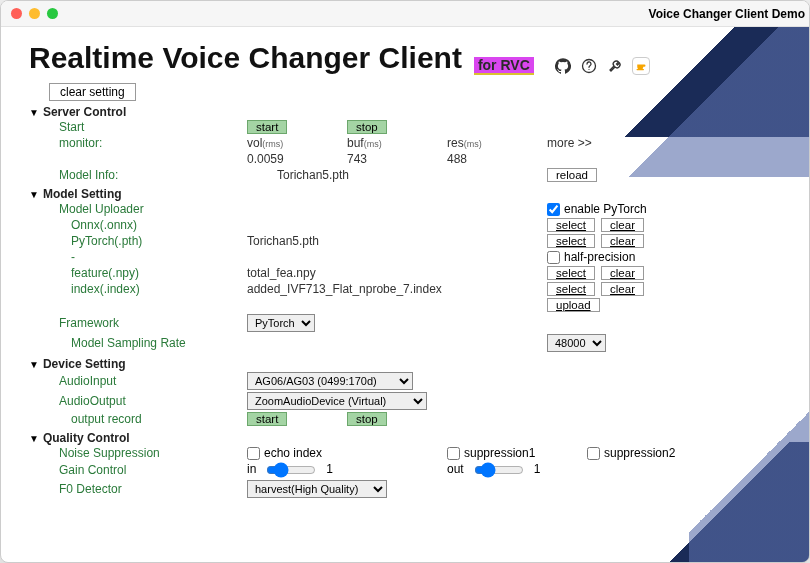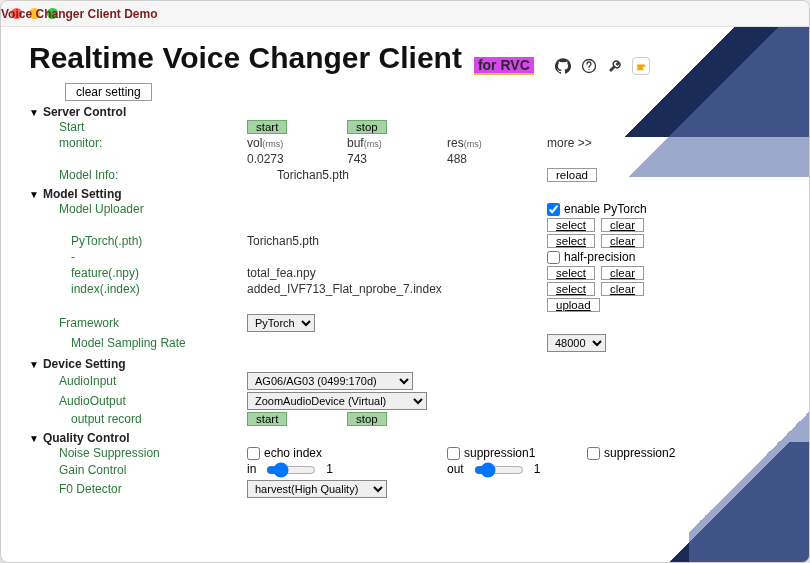--- a/index.html
+++ b/index.html
@@ -30,22 +30,22 @@
   align-items: center;
   padding: 0 10px;
   position: relative;
 }
 .traffic-lights { display: flex; gap: 7px; }
 .traffic-lights .dot { width: 11px; height: 11px; border-radius: 50%; }
 .dot.red { background: #ff5f57; }
 .dot.yellow { background: #febc2e; }
 .dot.green { background: #28c840; }
 .titlebar .title {
-  position: absolute; left: 0; right: 11px; text-align: left;
-  font-size: 12px; font-weight: 600; color: #7f1d1d;
+  position: absolute; left: 0; right: 4px; text-align: right;
+  font-size: 12px; font-weight: 600; color: #000000;
 }
 .content {
   position: relative;
   padding: 14px 28px 10px 28px;
   height: calc(100% - 26px);
   overflow: hidden;
 }
 .decor-tri-tr {
   position: absolute;
   top: 0; right: 0;
@@ -79,21 +79,21 @@
 }
 .header-row {
   display: flex; align-items: flex-end; gap: 12px;
   position: relative; z-index: 2;
 }
 .app-title { font-size: 30px; font-weight: 700; color: #111; }
 .for-tag { font-size: 14px; font-weight: 600; color: #2a2a2a; background: #d946ef; padding: 0 4px; border-bottom: 2px solid #d9c22f; }
 .header-icons { display: flex; gap: 8px; margin-left: 8px; align-items: center; z-index:3;}
 .header-icons .ic { width: 18px; height: 18px; display: flex; align-items:center; justify-content:center; color:#333; }
 .header-icons .coffee { width:18px;height:18px;border-radius:4px;background:#fff;border:1px solid #ccc;display:flex;align-items:center;justify-content:center;}
-.sub-toolbar { margin: 8px 0 4px 36px; }
+.sub-toolbar { margin: 8px 0 4px 20px; }
 .btn {
   background: #fff; border: 1px solid #999; padding: 1px 10px;
   font-size: 12px; cursor: pointer; font-family: inherit;
 }
 .btn.green { background: #a4d4a4; border-color: #6ca76c; }
 .btn.small { padding: 0px 8px; font-size: 11.5px;}
 .section-header {
   display: flex; align-items: center; gap: 4px;
   font-weight: 700; margin-top: 4px;
 }
@@ -190,21 +190,21 @@
       <span></span>
       <span class="label">monitor:</span>
       <span class="val col-d"><span>vol</span><span class="subtxt">(rms)</span></span>
       <span class="val col-e"><span>buf</span><span class="subtxt">(ms)</span></span>
       <span class="val col-f"><span>res</span><span class="subtxt">(ms)</span></span>
       <span class="val col-g">more &gt;&gt;</span>
     </div>
     <div class="row nest1">
       <span></span>
         <span></span>
-      <span class="val col-d">0.0273</span>
+      <span class="val col-d">0.0059</span>
       <span class="val col-e">743</span>
       <span class="val col-f">488</span>
     </div>
     <div class="row nest1">
       <span></span>
       <span class="label">Model Info:</span>
       <span class="val span3" style="padding-left:30px">Torichan5.pth</span>
       <span class="col-g"><button class="btn small">reload</button></span>
     </div>
 
@@ -216,20 +216,21 @@
       <span></span>
       <span class="label">Model Uploader</span>
       <span class="span3"></span>
       <span class="checkbox-row col-g">
         <input type="checkbox" checked="" style="">
         <span>enable PyTorch</span>
       </span>
     </div>
     <div class="row nest2">
       <span></span>
+      <span class="label">Onnx(.onnx)</span>
       <span class="span3"></span>
       <span class="actions-cell col-g">
         <button class="btn small">select</button>
         <button class="btn small">clear</button>
       </span>
     </div>
     <div class="row nest2">
       <span></span>
       <span class="label">PyTorch(.pth)</span>
       <span class="val span3">Torichan5.pth</span>

